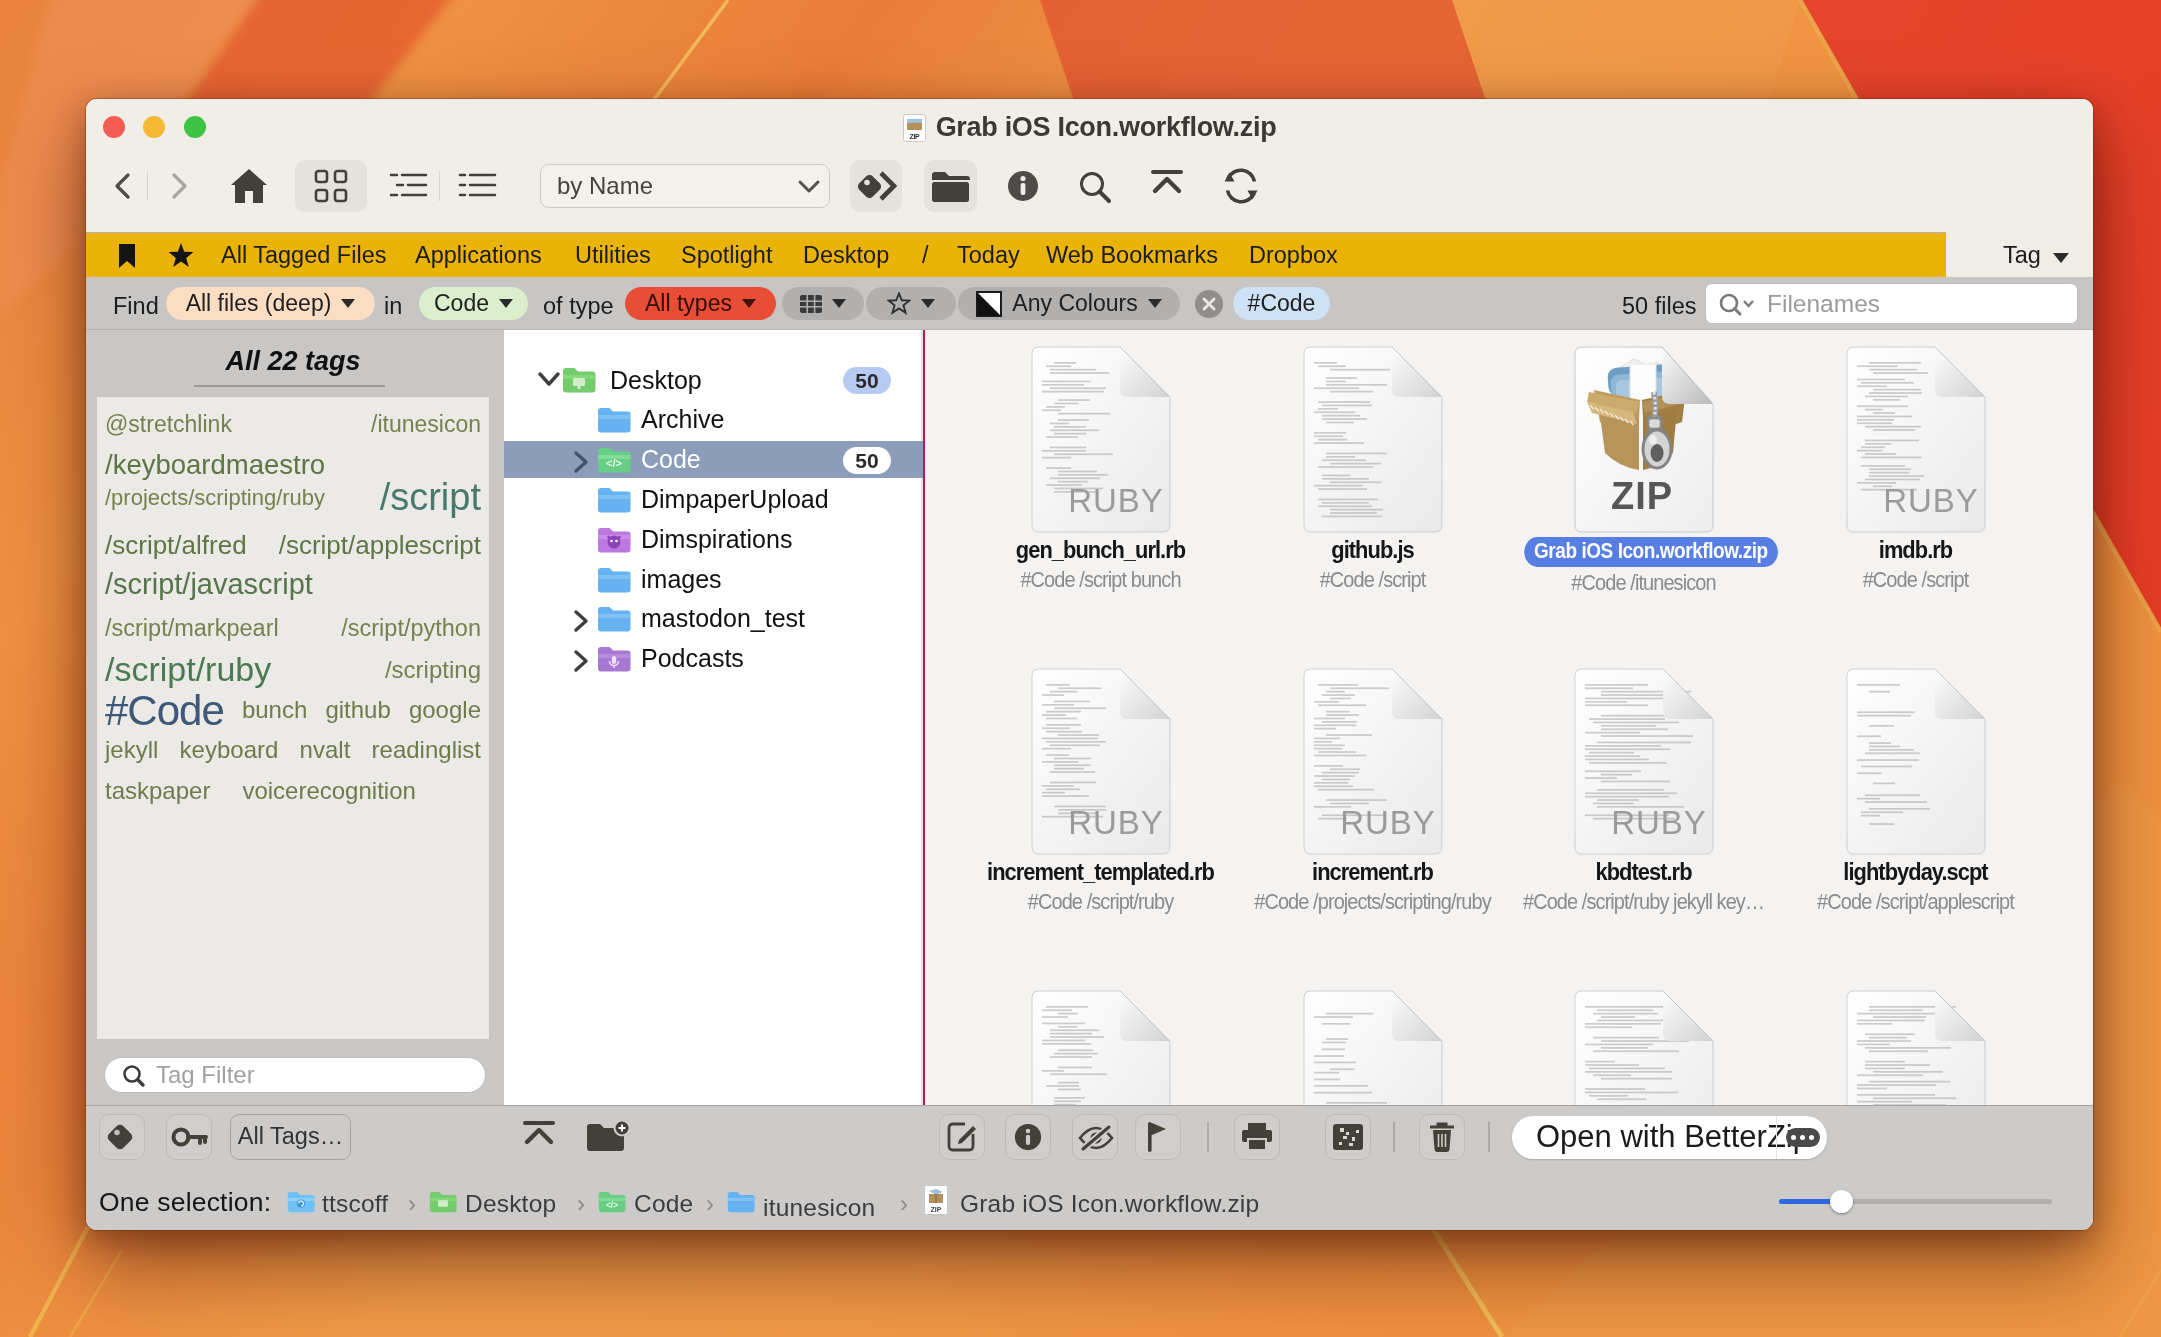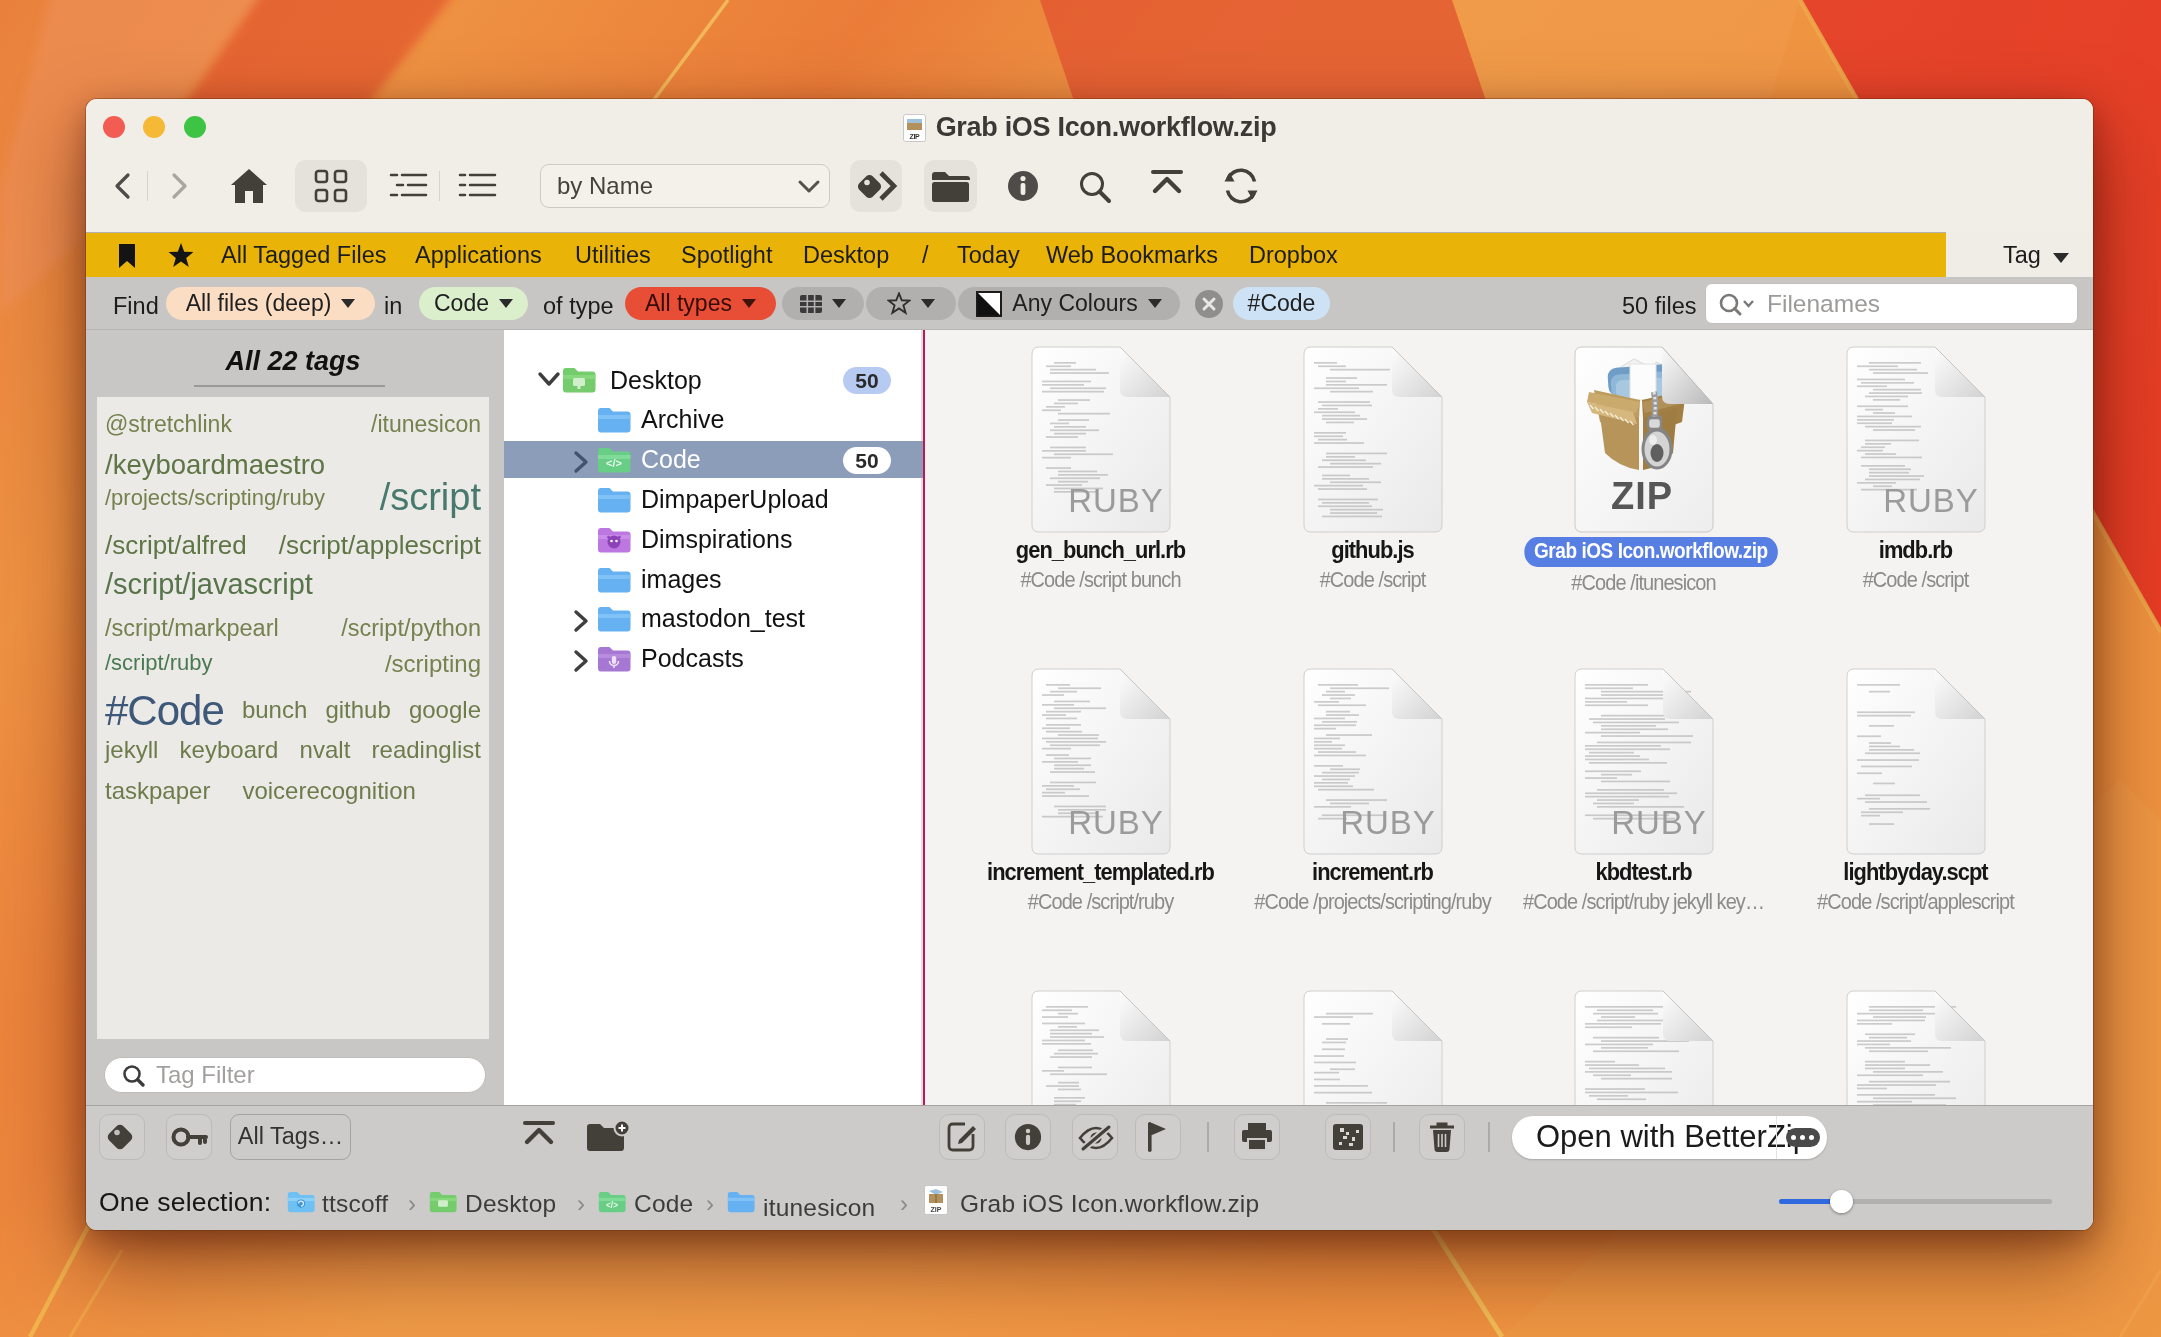--- a/index.html
+++ b/index.html
@@ -237,21 +237,21 @@
           <span style="font-size:26px;color:#5e7546">/script/applescript</span>
         </div>
       <div class="tagline" style="position:absolute;left:19px;top:238px">
           <span style="font-size:29px;color:#57744a">/script/javascript</span>
         </div>
       <div class="tagline" style="position:absolute;left:19px;top:285px;justify-content:space-between">
           <span style="font-size:23.5px;color:#75814e">/script/markpearl</span>
           <span style="font-size:23.5px;color:#75814e">/script/python</span>
         </div>
       <div class="tagline" style="position:absolute;left:19px;top:320px;justify-content:space-between">
-          <span style="font-size:22px;color:#4a7a52">/script/ruby</span>
+          <span style="font-size:34px;color:#4a7a52">/script/ruby</span>
           <span style="font-size:24px;color:#75814e;align-self:flex-end;padding-bottom:5px">/scripting</span>
         </div>
       <div class="tagline" style="position:absolute;left:19px;top:357px;justify-content:space-between">
           <span style="font-size:42px;color:#3d5878;letter-spacing:-1px">#Code</span>
           <span style="font-size:24px;color:#6e7c4c;align-self:flex-end;padding-bottom:11px">bunch</span>
           <span style="font-size:24px;color:#6e7c4c;align-self:flex-end;padding-bottom:11px">github</span>
           <span style="font-size:24px;color:#6e7c4c;align-self:flex-end;padding-bottom:11px">google</span>
         </div>
       <div class="tagline" style="position:absolute;left:19px;top:406px;justify-content:space-between">
           <span style="font-size:24px;color:#6e7c4c">jekyll</span>

